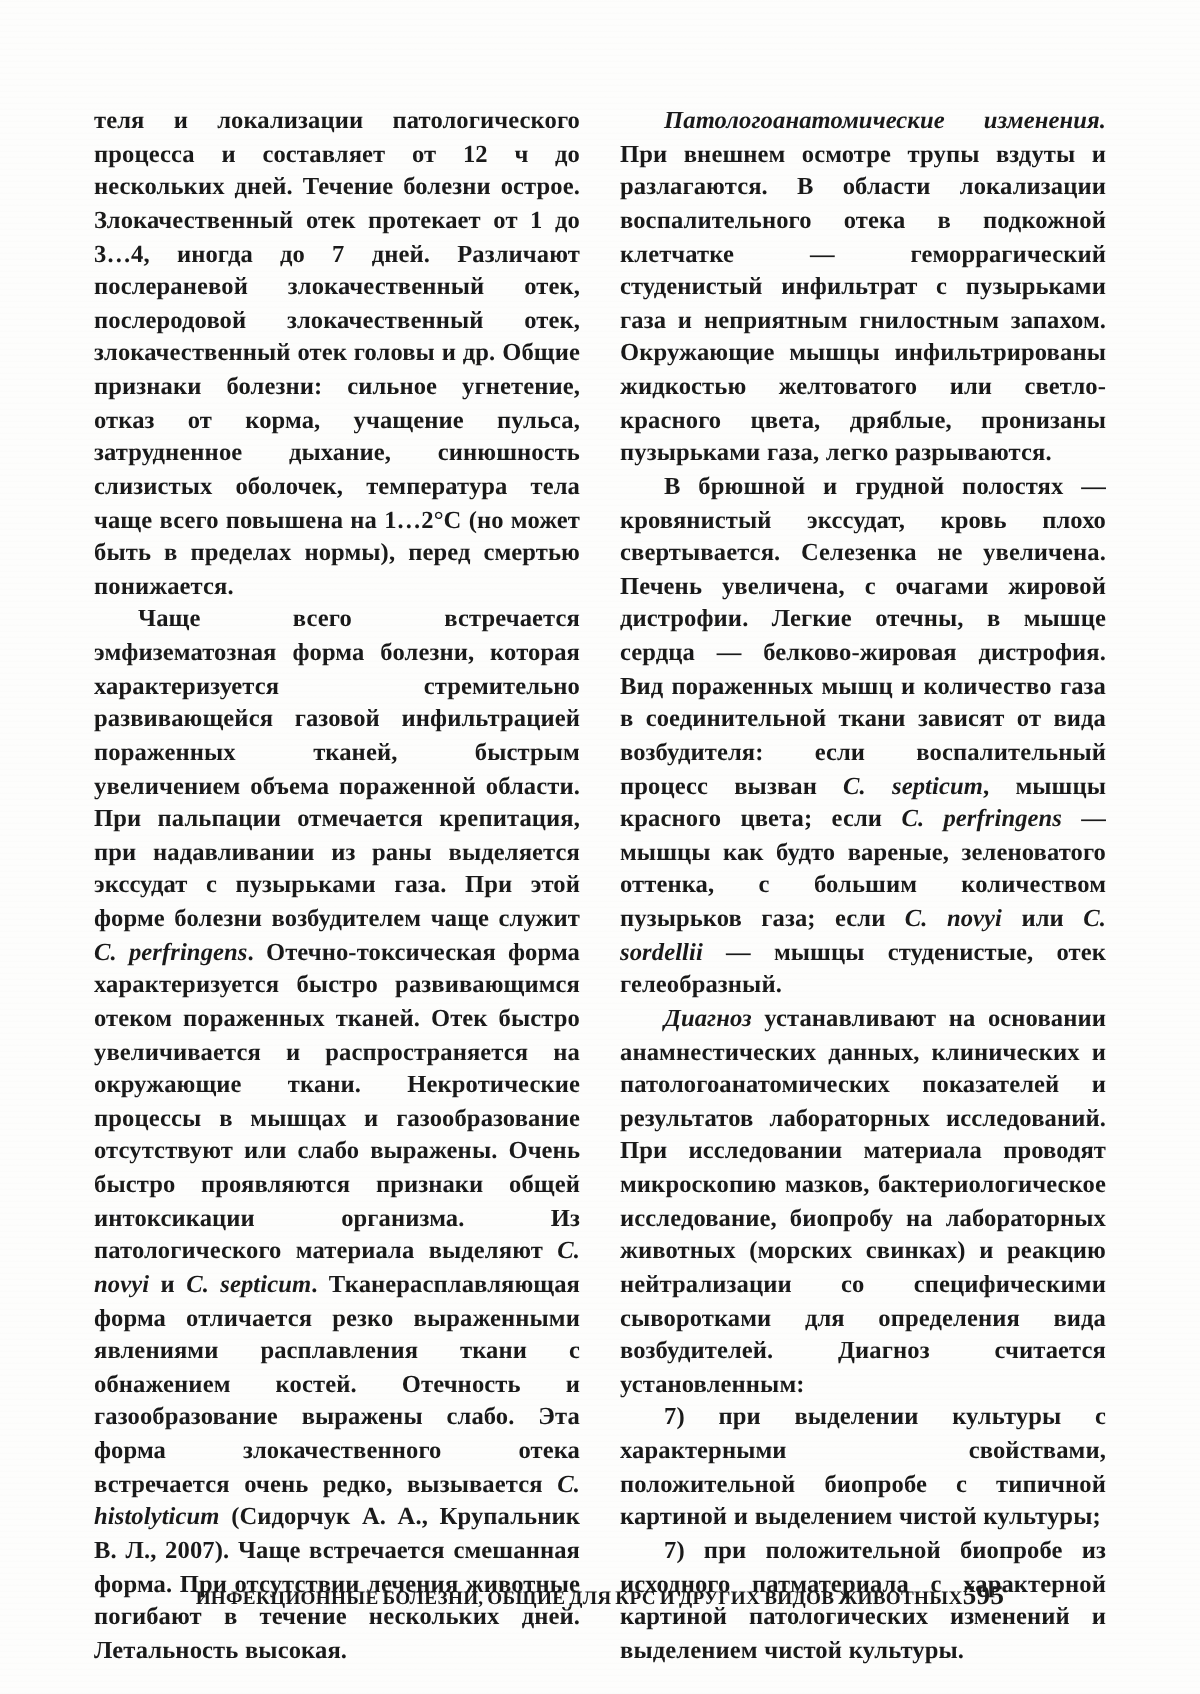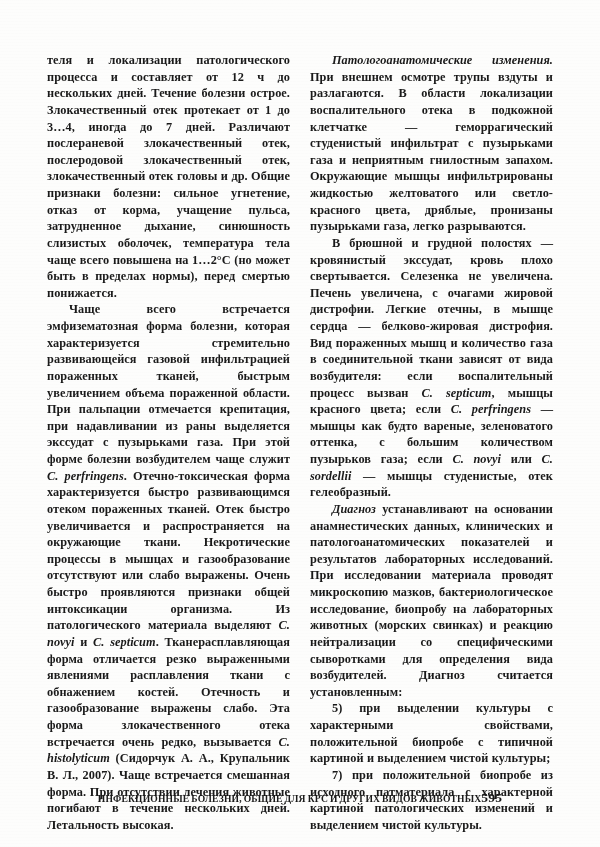--- a/index.html
+++ b/index.html
@@ -90,21 +90,21 @@
 
     <div class="column">
       <p class="para cont">теля и локализации патологического процесса и составляет от 12 ч до нескольких дней. Течение болезни острое. Злокачественный отек протекает от 1 до 3…4, иногда до 7 дней. Различают послераневой злокачественный отек, послеродовой злокачественный отек, злокачественный отек головы и др. Общие признаки болезни: сильное угнетение, отказ от корма, учащение пульса, затрудненное дыхание, синюшность слизистых оболочек, температура тела чаще всего повышена на 1…2°С (но может быть в пределах нормы), перед смертью понижается.</p>
       <p class="para"><span>Чаще всего встречается эмфизематозная форма болезни, которая характеризуется стремительно развивающейся газовой инфильтрацией пораженных тканей, быстрым увеличением объема пораженной области. При пальпации отмечается крепитация, при надавливании из раны выделяется экссудат с пузырьками газа. При этой форме болезни возбудителем чаще служит </span><span class="it">C. perfringens</span><span>. Отечно-токсическая форма характеризуется быстро развивающимся отеком пораженных тканей. Отек быстро увеличивается и распространяется на окружающие ткани. Некротические процессы в мышцах и газообразование отсутствуют или слабо выражены. Очень быстро проявляются признаки общей интоксикации организма. Из патологического материала выделяют </span><span class="it">C. novyi</span><span> и </span><span class="it">C. septicum</span><span>. Тканерасплавляющая форма отличается резко выраженными явлениями расплавления ткани с обнажением костей. Отечность и газообразование выражены слабо. Эта форма злокачественного отека встречается очень редко, вызывается </span><span class="it">C. histolyticum</span><span> (Сидорчук А. А., Крупальник В. Л., 2007). Чаще встречается смешанная форма. При отсутствии лечения животные погибают в течение нескольких дней. Летальность высокая.</span></p>
     </div>
 
     <div class="column">
       <p class="para"><span class="it">Патологоанатомические изменения.</span><span> При внешнем осмотре трупы вздуты и разлагаются. В области локализации воспалительного отека в подкожной клетчатке — геморрагический студенистый инфильтрат с пузырьками газа и неприятным гнилостным запахом. Окружающие мышцы инфильтрированы жидкостью желтоватого или светло-красного цвета, дряблые, пронизаны пузырьками газа, легко разрываются.</span></p>
       <p class="para"><span>В брюшной и грудной полостях — кровянистый экссудат, кровь плохо свертывается. Селезенка не увеличена. Печень увеличена, с очагами жировой дистрофии. Легкие отечны, в мышце сердца — белково-жировая дистрофия. Вид пораженных мышц и количество газа в соединительной ткани зависят от вида возбудителя: если воспалительный процесс вызван </span><span class="it">C. septicum</span><span>, мышцы красного цвета; если </span><span class="it">C. perfringens</span><span> — мышцы как будто вареные, зеленоватого оттенка, с большим количеством пузырьков газа; если </span><span class="it">C. novyi</span><span> или </span><span class="it">C. sordellii</span><span> — мышцы студенистые, отек гелеобразный.</span></p>
       <p class="para"><span class="it">Диагноз</span><span> устанавливают на основании анамнестических данных, клинических и патологоанатомических показателей и результатов лабораторных исследований. При исследовании материала проводят микроскопию мазков, бактериологическое исследование, биопробу на лабораторных животных (морских свинках) и реакцию нейтрализации со специфическими сыворотками для определения вида возбудителей. Диагноз считается установленным:</span></p>
-      <p class="para">5) при выделении культуры с характерными свойствами, положительной биопробе с типичной картиной и выделением чистой культуры;</p>
+      <p class="para">7) при выделении культуры с характерными свойствами, положительной биопробе с типичной картиной и выделением чистой культуры;</p>
       <p class="para">7) при положительной биопробе из исходного патматериала с характерной картиной патологических изменений и выделением чистой культуры.</p>
     </div>
 
   </div>
 
   <div class="footer">
     <span class="footer-title">ИНФЕКЦИОННЫЕ БОЛЕЗНИ, ОБЩИЕ ДЛЯ КРС И ДРУГИХ ВИДОВ ЖИВОТНЫХ</span>
     <span class="footer-page">595</span>
   </div>
 

